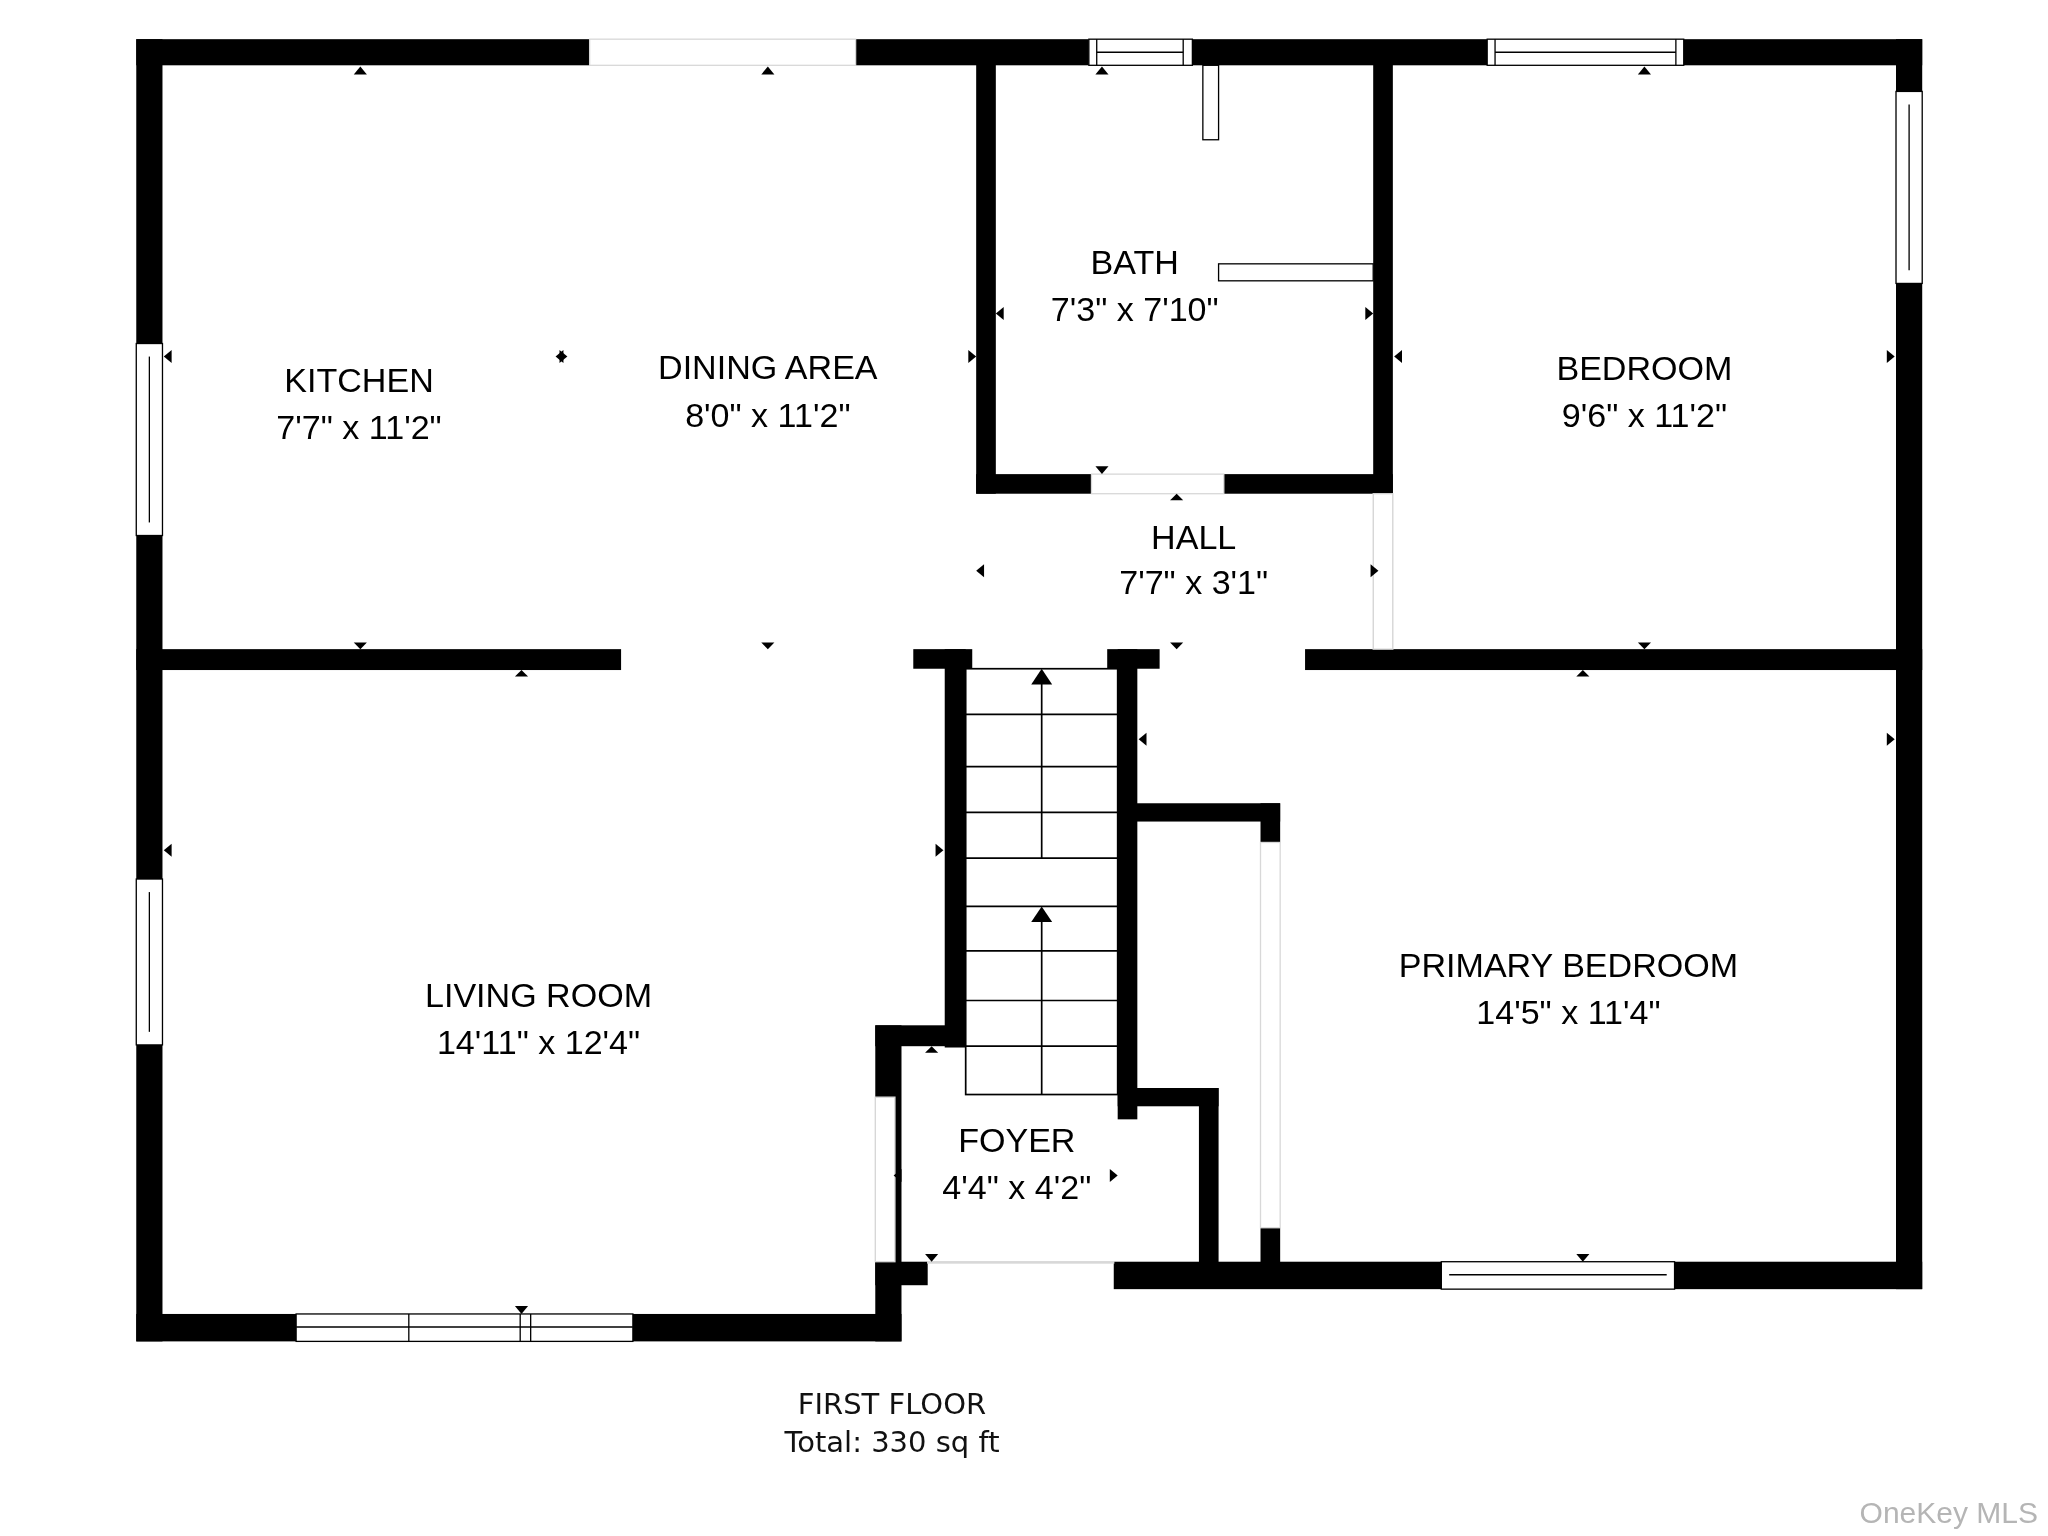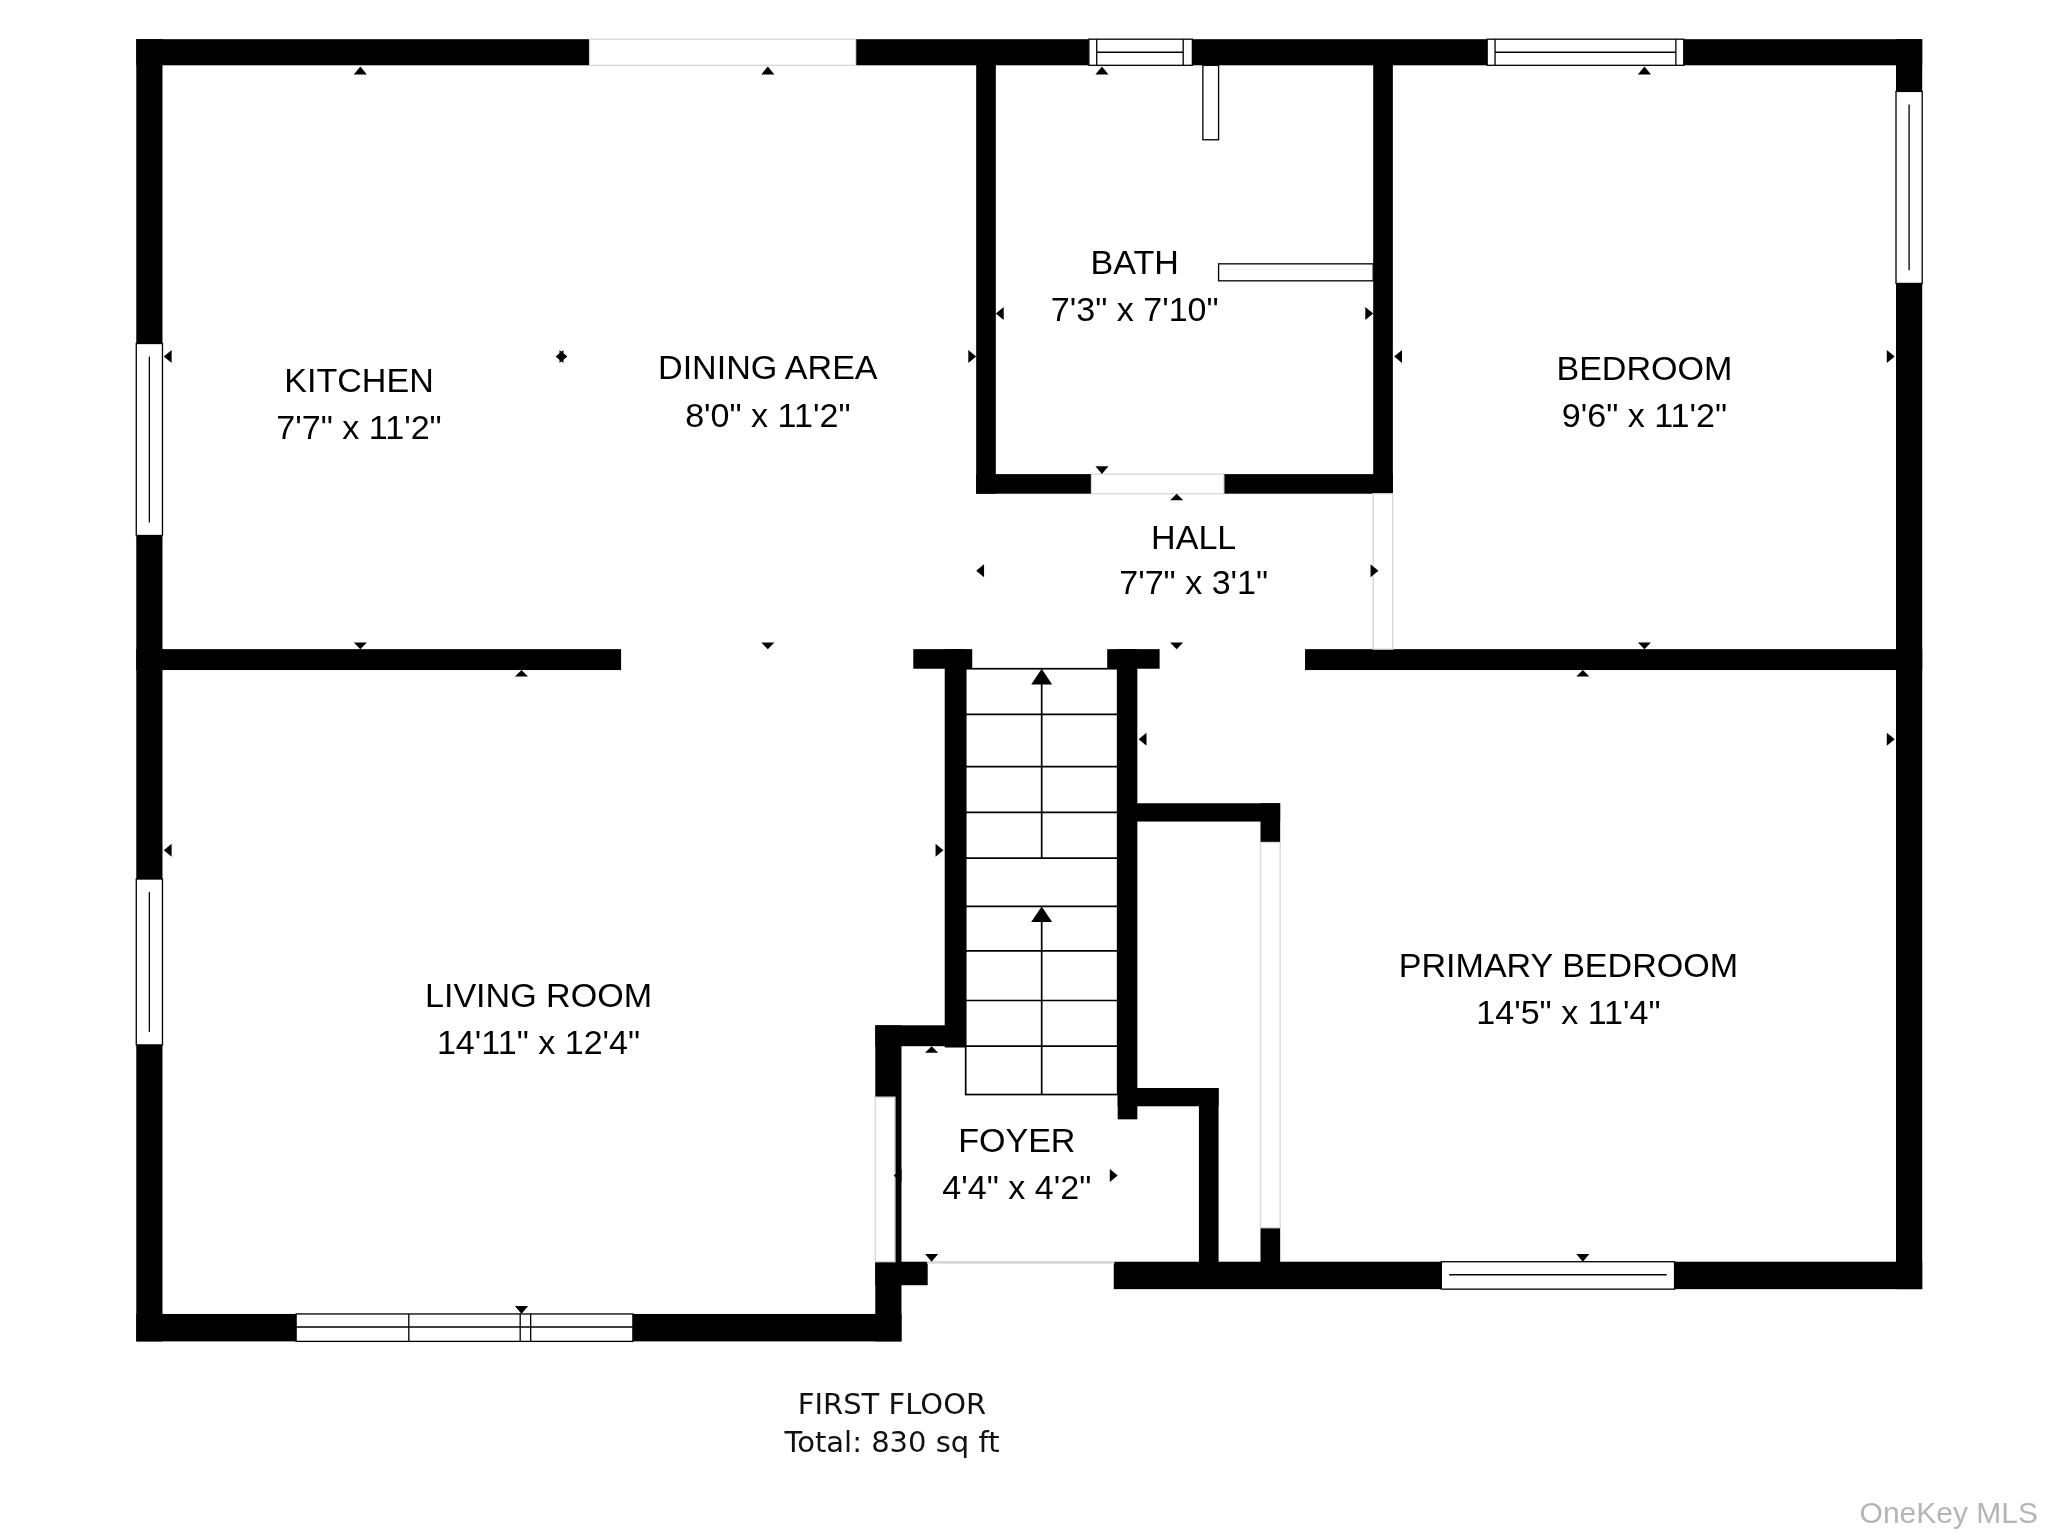--- a/index.html
+++ b/index.html
@@ -165,14 +165,14 @@
     <text class="room-name" x="411" y="771">LIVING ROOM</text>
     <text class="room-dim" x="411" y="807">14'11" x 12'4"</text>
     <text class="room-name" x="776" y="882">FOYER</text>
     <text class="room-dim" x="776" y="918">4'4" x 4'2"</text>
     <text class="room-name" x="1197" y="748">PRIMARY BEDROOM</text>
     <text class="room-dim" x="1197" y="784">14'5" x 11'4"</text>
   </g>
 </svg>
 
 <div class="floor-label" style="top:1385px;">FIRST FLOOR</div>
-<div class="floor-label" style="top:1423px;">Total: 830 sq ft</div>
+<div class="floor-label" style="top:1423px;">Total: 330 sq ft</div>
 <div class="watermark">OneKey MLS</div>
 
 </body></html>

